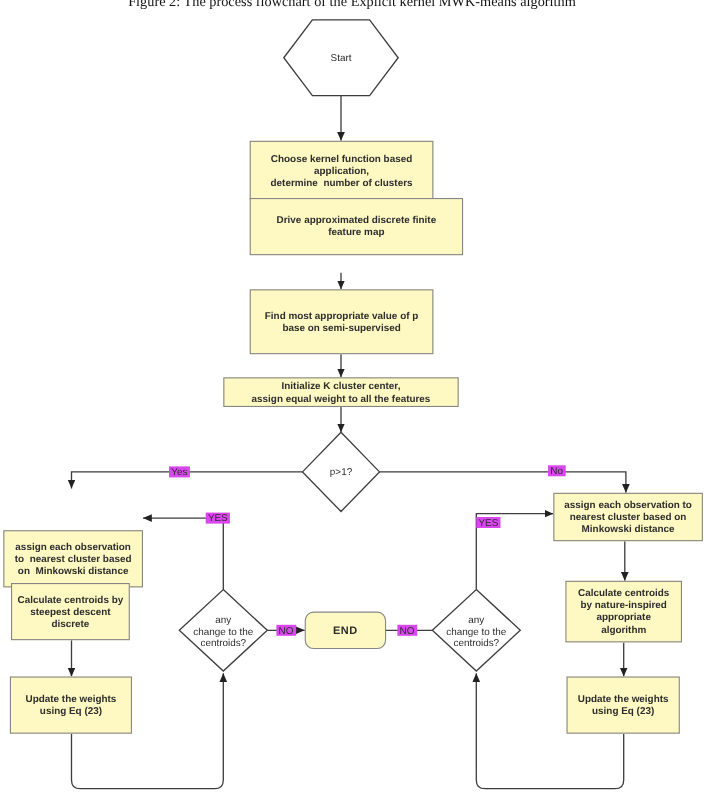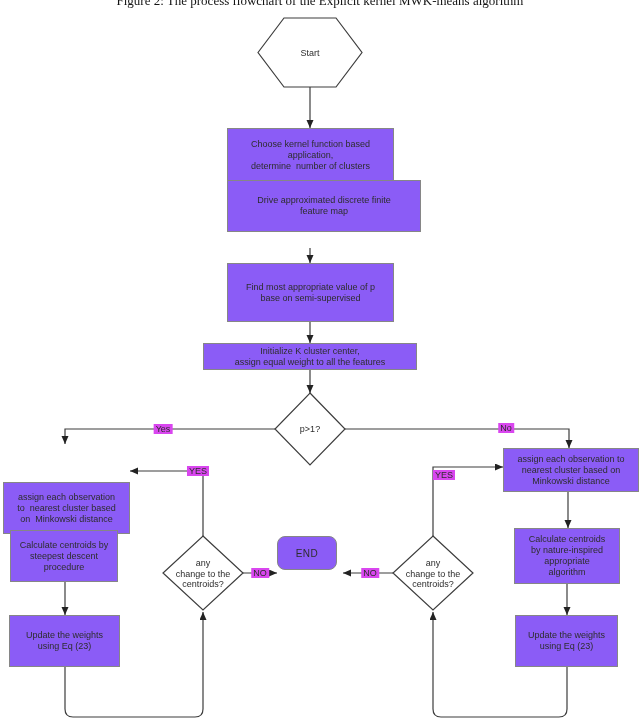--- a/index.html
+++ b/index.html
@@ -8,24 +8,25 @@
     background:#ffffff; font-family:"Liberation Sans", sans-serif;padding-left:18px;
   }
   #caption {
     position:absolute; top:-7px; left:0; width:640px; text-align:center;
     font-family:"Liberation Serif", serif; font-size:13px; color:#131313;
     white-space:nowrap;
   }
   svg.layer { position:absolute; left:0; top:0; }
   .node {
     position:absolute; box-sizing:border-box;
-    border:1.4px solid #868686; background:#8b5cf6;
+    border:1.4px solid #868686; background:#fef9c3;
     display:flex; align-items:center; justify-content:center;
     text-align:center; font-size:9px; line-height:11px; color:#2d2d2d;
     white-space:pre-wrap;
+    font-weight:bold;
   }
   .node.rounded { border-radius:8px; font-size:10px; letter-spacing:0.5px; }
   .shape-label {
     position:absolute; transform:translate(-50%,-50%);
     text-align:center; font-size:9px; line-height:10.5px; color:#2d2d2d;
     white-space:pre-wrap;
   }
   .edge-label {
     position:absolute; transform:translate(-50%,-50%);
     font-size:9px; line-height:10px; color:#2d2d2d;
@@ -93,30 +94,30 @@
   <div class="node" style="left:203px; top:343px; width:214px; height:27px; line-height:10.5px;">Initialize K cluster center,
 assign equal weight to all the features</div>
   <div class="node" style="left:3px; top:444px; width:127px; height:52px;margin-top:38px;">assign each observation
 to  nearest cluster based
 on  Minkowski distance</div>
   <div class="node" style="left:503px; top:448px; width:136px; height:44px;">assign each observation to
 nearest cluster based on
 Minkowski distance</div>
   <div class="node" style="left:10px; top:530px; width:108px; height:52px;">Calculate centroids by
 steepest descent
-procedure</div>
+discrete</div>
   <div class="node" style="left:514px; top:528px; width:106px; height:56px;">Calculate centroids
 by nature-inspired
 appropriate
 algorithm</div>
   <div class="node" style="left:9px; top:615px; width:111px; height:52px;">Update the weights
 using Eq (23)</div>
   <div class="node" style="left:515px; top:615px; width:103px; height:52px;">Update the weights
 using Eq (23)</div>
-  <div class="node rounded" style="left:277px; top:536px; width:60px; height:34px;">END</div>
+  <div class="node rounded" style="left:277px; top:556px; width:74px; height:34px;">END</div>
 
   <div class="edge-label" style="left:163px; top:429px;">Yes</div>
   <div class="edge-label" style="left:506px; top:428px;">No</div>
   <div class="edge-label" style="left:198px; top:471px;">YES</div>
   <div class="edge-label" style="left:444px; top:475px;">YES</div>
   <div class="edge-label" style="left:260px; top:573px;">NO</div>
   <div class="edge-label" style="left:370px; top:573px;">NO</div>
 
 </div>
 

